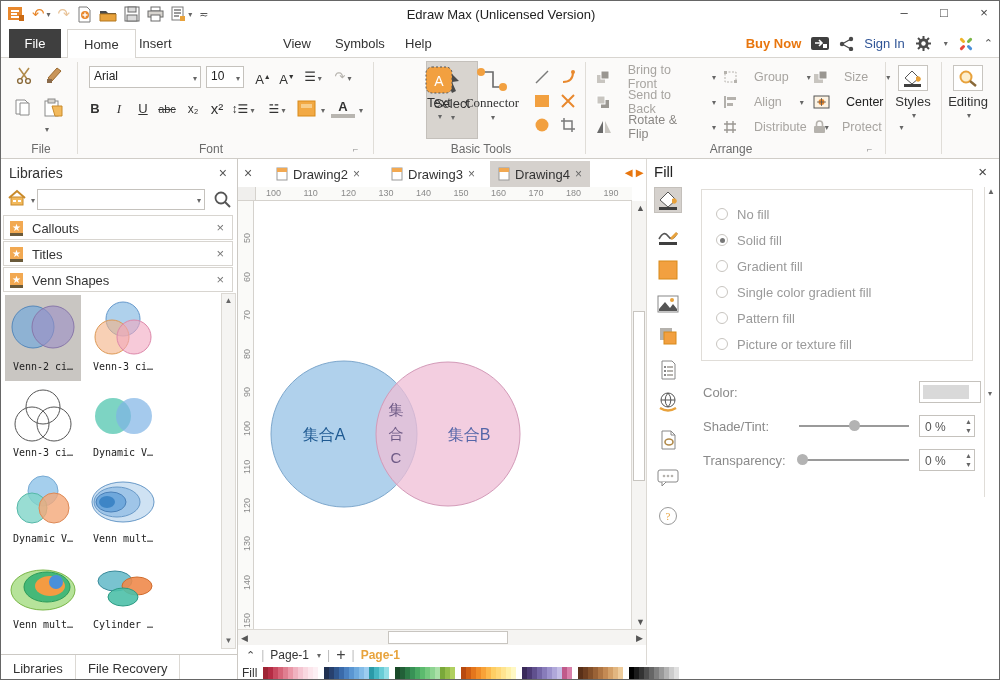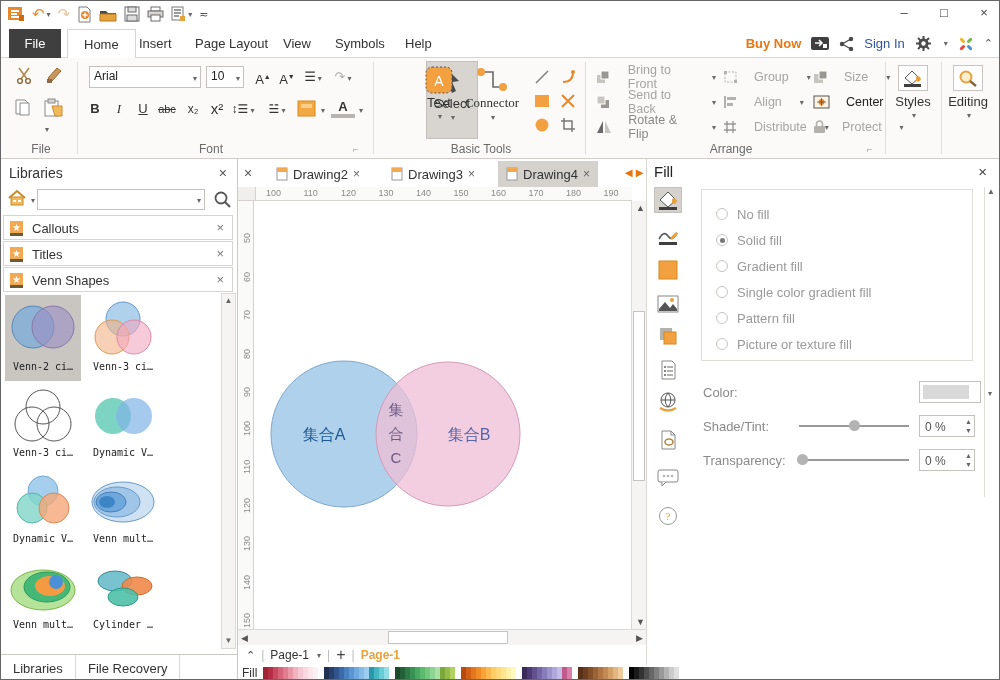--- a/index.html
+++ b/index.html
@@ -170,32 +170,32 @@
             <rect x="1" y="1" width="11" height="13" fill="#fff" stroke="#7a7a7a"></rect>
             <rect x="3" y="3" width="7" height="2" fill="#9a9a9a"></rect>
             <rect x="3" y="6" width="7" height="2" fill="#9a9a9a"></rect>
             <rect x="3" y="9" width="5" height="2" fill="#9a9a9a"></rect>
             <rect x="9" y="10" width="5" height="5" fill="#e8a23c"></rect>
           </svg>
         <span class="dd">▾</span>
       </span>
       <span class="qbtn" style="color:#555;font-size:11px;">≂</span>
     </div>
+    <div class="title-text">Edraw Max (Unlicensed Version)</div>
     <div class="winbtns">
       <span class="winbtn">–</span>
       <span class="winbtn">□</span>
       <span class="winbtn">×</span>
     </div>
   </div>
 
   <div class="menubar">
     <span class="mtab file" style="left:8px;">File</span>
     <span class="mtab active" style="left:66px;">Home</span>
     <span class="mtab" style="left:122px;">Insert</span>
-    <span class="mtab" style="left:178px;">Page Layout</span>
     <span class="mtab" style="left:266px;">View</span>
     <span class="mtab" style="left:318px;">Symbols</span>
     <span class="mtab" style="left:388px;">Help</span>
     <div class="menu-right">
       <span class="buynow">Buy Now</span>
       <span>
           <svg width="18" height="15">
             <rect x="0" y="1" width="18" height="13" rx="2" fill="#3f3f3f"></rect>
             <path d="M4 7 h6 M8 4 l3 3 -3 3" stroke="#fff" stroke-width="1.6" fill="none"></path>
             <rect x="12" y="8" width="4" height="4" fill="#fff"></rect>
@@ -606,21 +606,21 @@
         <span class="tx">×</span>
     </div>
     <div class="dtab" style="left:145px;">
       <svg width="12" height="14">
           <rect x="1" y="1" width="10" height="12" fill="#fff" stroke="#999"></rect>
           <rect x="1" y="1" width="10" height="4" fill="#f2a952"></rect>
         </svg>
       <span>Drawing3</span>
         <span class="tx">×</span>
     </div>
-    <div class="dtab sel" style="left:260px;">
+    <div class="dtab sel" style="left:252px;">
       <svg width="12" height="14">
           <rect x="1" y="1" width="10" height="12" fill="#fff" stroke="#999"></rect>
           <rect x="1" y="1" width="10" height="4" fill="#f2a952"></rect>
         </svg>
       <span>Drawing4</span>
         <span class="tx">×</span>
     </div>
     <span class="tab-arrows">◄►</span>
   </div>
 

